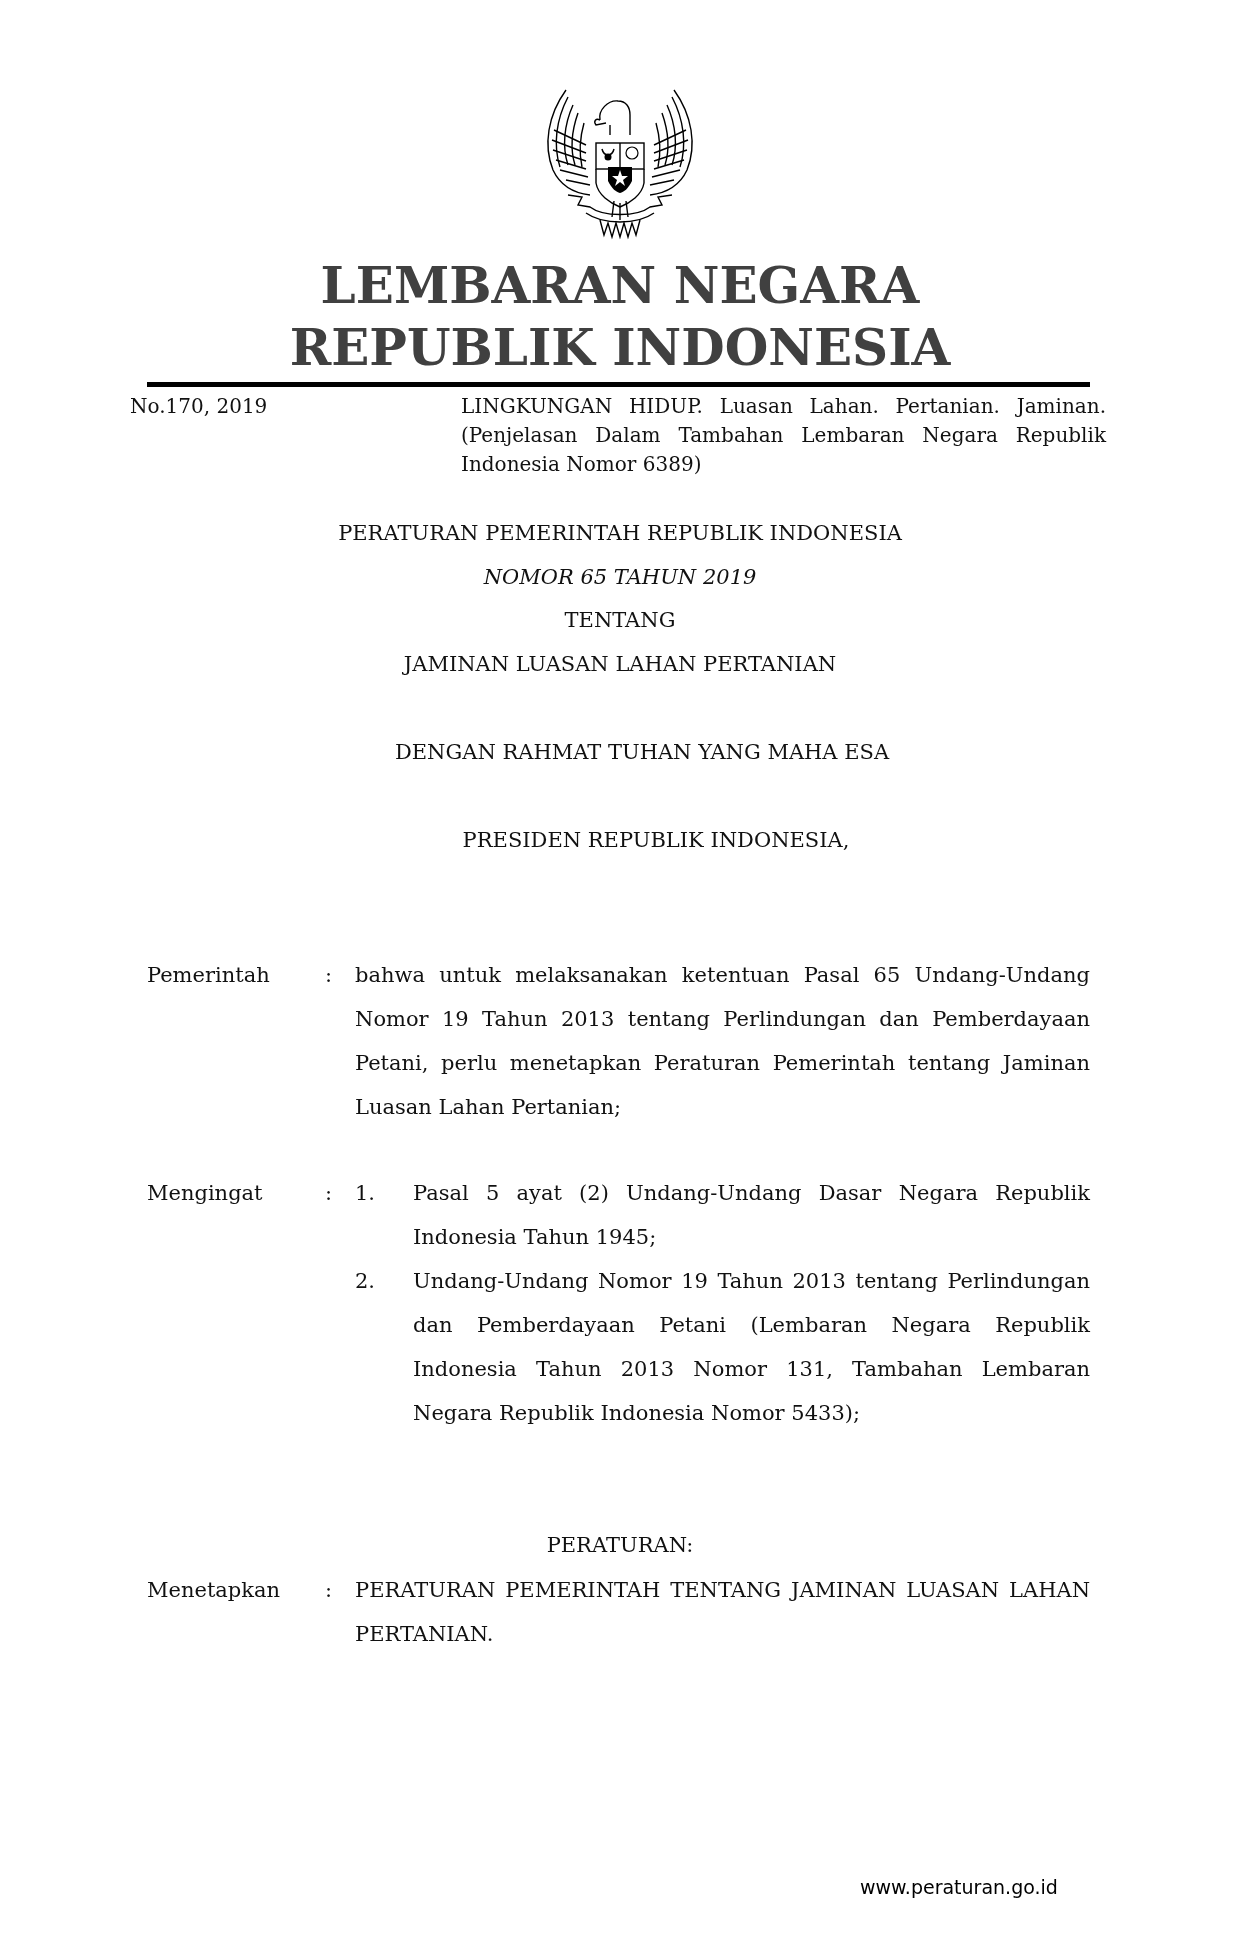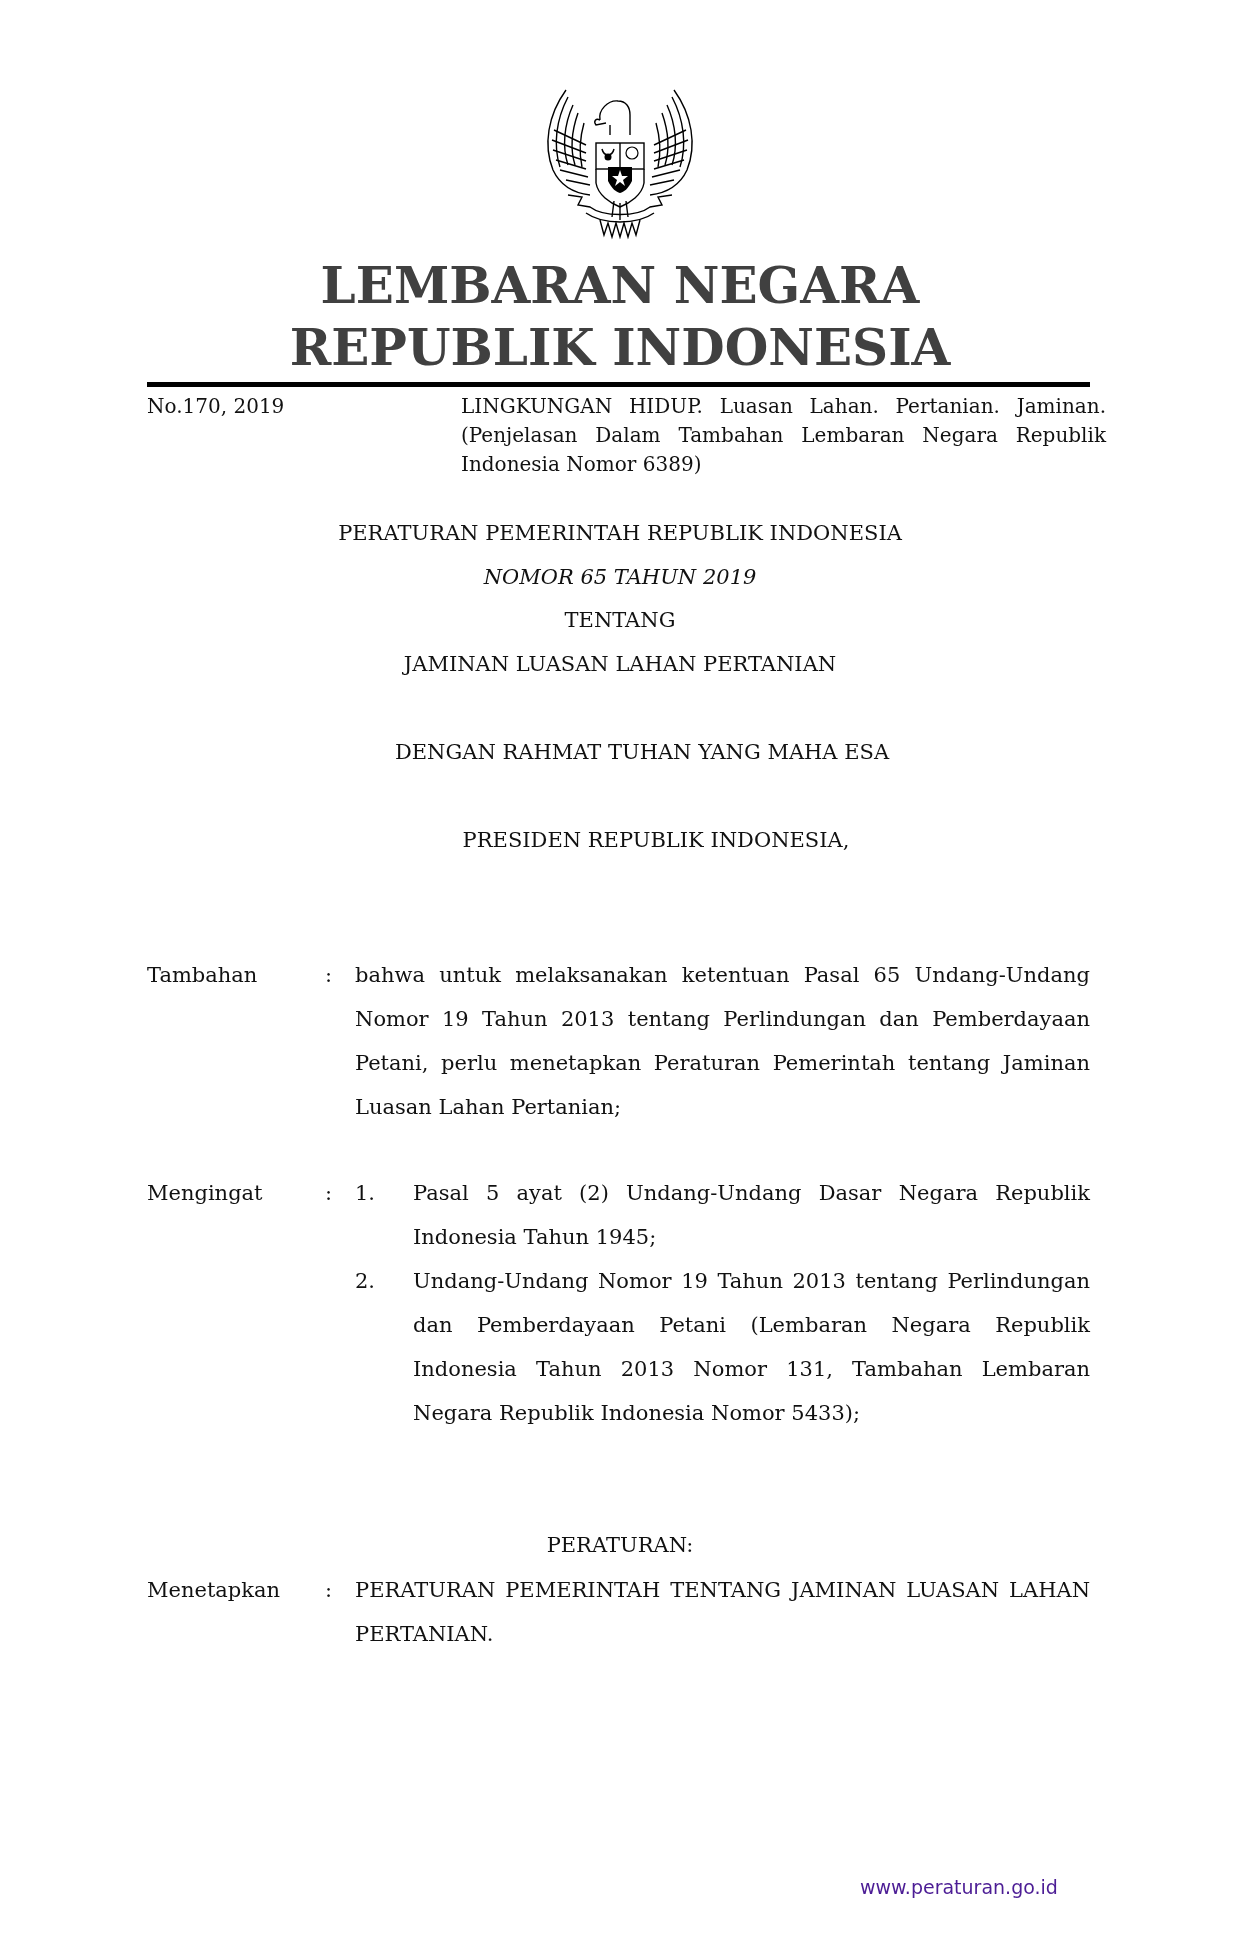--- a/index.html
+++ b/index.html
@@ -5,32 +5,32 @@
     html, body { margin: 0; padding: 0; background: #ffffff; }
     body { width: 1240px; height: 1950px; position: relative; overflow: hidden;
            font-family: "DejaVu Serif", "Liberation Serif", serif; color: #111; }
     .abs { position: absolute; }
     .emblem { left: 538px; top: 85px; width: 164px; height: 155px; }
     .title { left: 0; width: 1240px; text-align: center; font-family: "DejaVu Serif", serif;
              font-weight: bold; font-size: 50px; letter-spacing: 0px; line-height: 60px; color: #404040; }
     .title.l1 { top: 256px; }
     .title.l2 { top: 318px; }
     .rule { left: 147px; width: 943px; top: 382px; height: 5px; background: #000; }
-    .meta-no { left: 147px; top: 392px; font-size: 20px; line-height: 29px; }
+    .meta-no { left: 130px; top: 392px; font-size: 20px; line-height: 29px; }
     .meta-sub { left: 445px; top: 392px; width: 645px; font-size: 20px; line-height: 29px;
                 text-align: justify; text-align-last: left; margin-left: 16px; }
     .center { left: 0; width: 1240px; text-align: center; font-size: 21px; line-height: 28px; }
     .body-text { font-size: 21px; line-height: 44px; }
     .label { left: 147px; }
     .colon { left: 325px; }
     .para { left: 355px; width: 735px; text-align: justify; }
     .num { left: 355px; }
     .item { left: 413px; width: 677px; text-align: justify; }
     .footer { left: 860px; top: 1876px; font-family: "DejaVu Sans", "Liberation Sans", sans-serif;
-              font-size: 19px; color: #4c1d95; }
+              font-size: 19px; color: #000000; }
   </style>
 </head>
 <body>
 
 <div class="abs emblem">
   <svg width="164" height="155" viewBox="0 0 164 155">
     <g fill="none" stroke="#000" stroke-width="1.4">
 
       <path d="M28 5 C10 30, 5 60, 15 85 C22 100, 35 108, 52 110"></path>
       <path d="M30 12 C18 35, 15 60, 22 82"></path>
@@ -77,21 +77,21 @@
 <div class="abs meta-no">No.170, 2019</div>
 <div class="abs meta-sub">LINGKUNGAN HIDUP. Luasan Lahan. Pertanian. Jaminan. (Penjelasan Dalam Tambahan Lembaran Negara Republik Indonesia Nomor 6389)</div>
 
 <div class="abs center" style="top:519px;">PERATURAN PEMERINTAH REPUBLIK INDONESIA</div>
 <div class="abs center" style="top:563px;font-style:italic;">NOMOR 65 TAHUN 2019</div>
 <div class="abs center" style="top:606px;">TENTANG</div>
 <div class="abs center" style="top:650px;">JAMINAN LUASAN LAHAN PERTANIAN</div>
 <div class="abs center" style="top:738px;padding-left:22px;">DENGAN RAHMAT TUHAN YANG MAHA ESA</div>
 <div class="abs center" style="top:826px;margin-left:36px;">PRESIDEN REPUBLIK INDONESIA,</div>
 
-<div class="abs body-text label" style="top:953px;">Tambahan</div>
+<div class="abs body-text label" style="top:953px;">Pemerintah</div>
 <div class="abs body-text colon" style="top:953px;">:</div>
 <div class="abs body-text para" style="top:953px;">bahwa untuk melaksanakan ketentuan Pasal 65 Undang-Undang Nomor 19 Tahun 2013 tentang Perlindungan dan Pemberdayaan Petani, perlu menetapkan Peraturan Pemerintah tentang Jaminan Luasan Lahan Pertanian;</div>
 
 <div class="abs body-text label" style="top:1171px;">Mengingat</div>
 <div class="abs body-text colon" style="top:1171px;">:</div>
 <div class="abs body-text num" style="top:1171px;">1.</div>
 <div class="abs body-text item" style="top:1171px;">Pasal 5 ayat (2) Undang-Undang Dasar Negara Republik Indonesia Tahun 1945;</div>
 <div class="abs body-text num" style="top:1259px;">2.</div>
 <div class="abs body-text item" style="top:1259px;">Undang-Undang Nomor 19 Tahun 2013 tentang Perlindungan dan Pemberdayaan Petani (Lembaran Negara Republik Indonesia Tahun 2013 Nomor 131, Tambahan Lembaran Negara Republik Indonesia Nomor 5433);</div>
 

